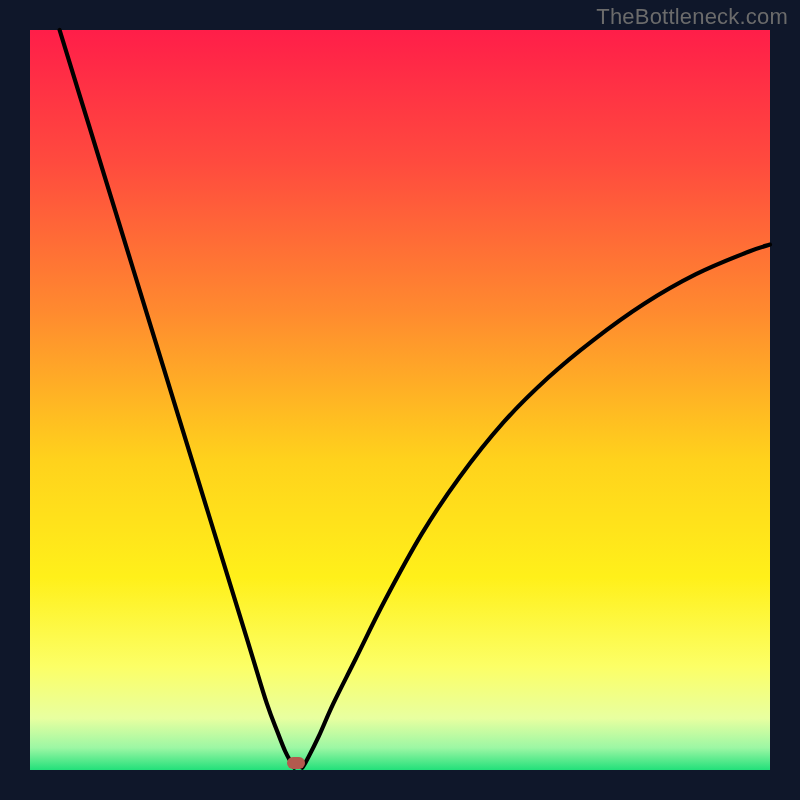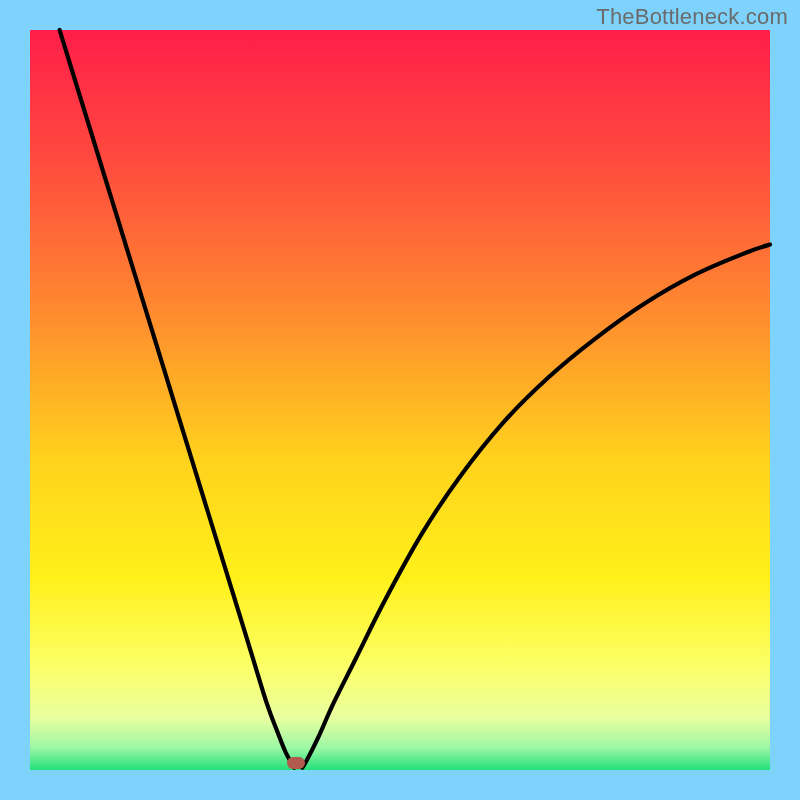--- a/index.html
+++ b/index.html
@@ -10,21 +10,21 @@
     background: #000;
     overflow: hidden;
     font-family: Arial, Helvetica, sans-serif;
   }
   .frame {
     position: absolute;
     left: 0;
     top: 0;
     width: 800px;
     height: 800px;
-    background: #7dd3fc;
+    background: #0f172a;
   }
   .plot {
     position: absolute;
     left: 30px;
     top: 30px;
     width: 740px;
     height: 740px;
     
   }
   .watermark {

